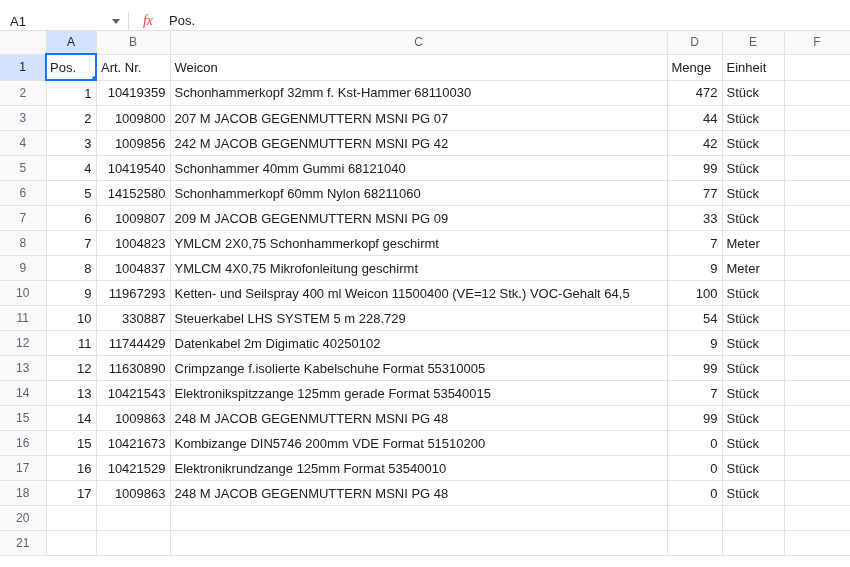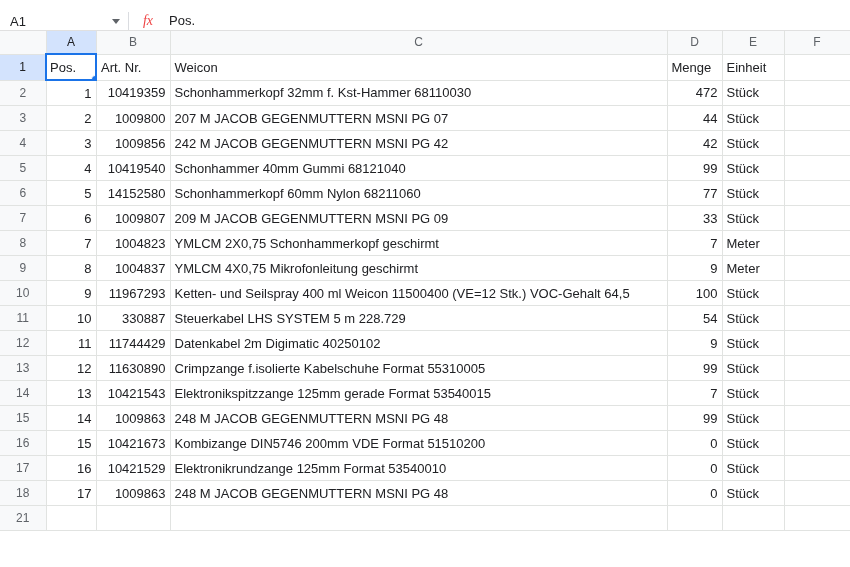--- a/index.html
+++ b/index.html
@@ -353,20 +353,29 @@
       <tr>
         <td class="rowhead">18</td>
         <td class="num">17</td>
         <td class="num">1009863</td>
         <td class="txt">248 M JACOB GEGENMUTTERN MSNI PG 48</td>
         <td class="num">0</td>
         <td class="txt">Stück</td>
         <td class="txt"></td>
       </tr>
       <tr>
+        <td class="rowhead">20</td>
+        <td class="num"></td>
+        <td class="num"></td>
+        <td class="txt"></td>
+        <td class="num"></td>
+        <td class="txt"></td>
+        <td class="txt"></td>
+      </tr>
+      <tr>
         <td class="rowhead">21</td>
         <td class="num"></td>
         <td class="num"></td>
         <td class="txt"></td>
         <td class="num"></td>
         <td class="txt"></td>
         <td class="txt"></td>
       </tr>
     </tbody>
   </table>

